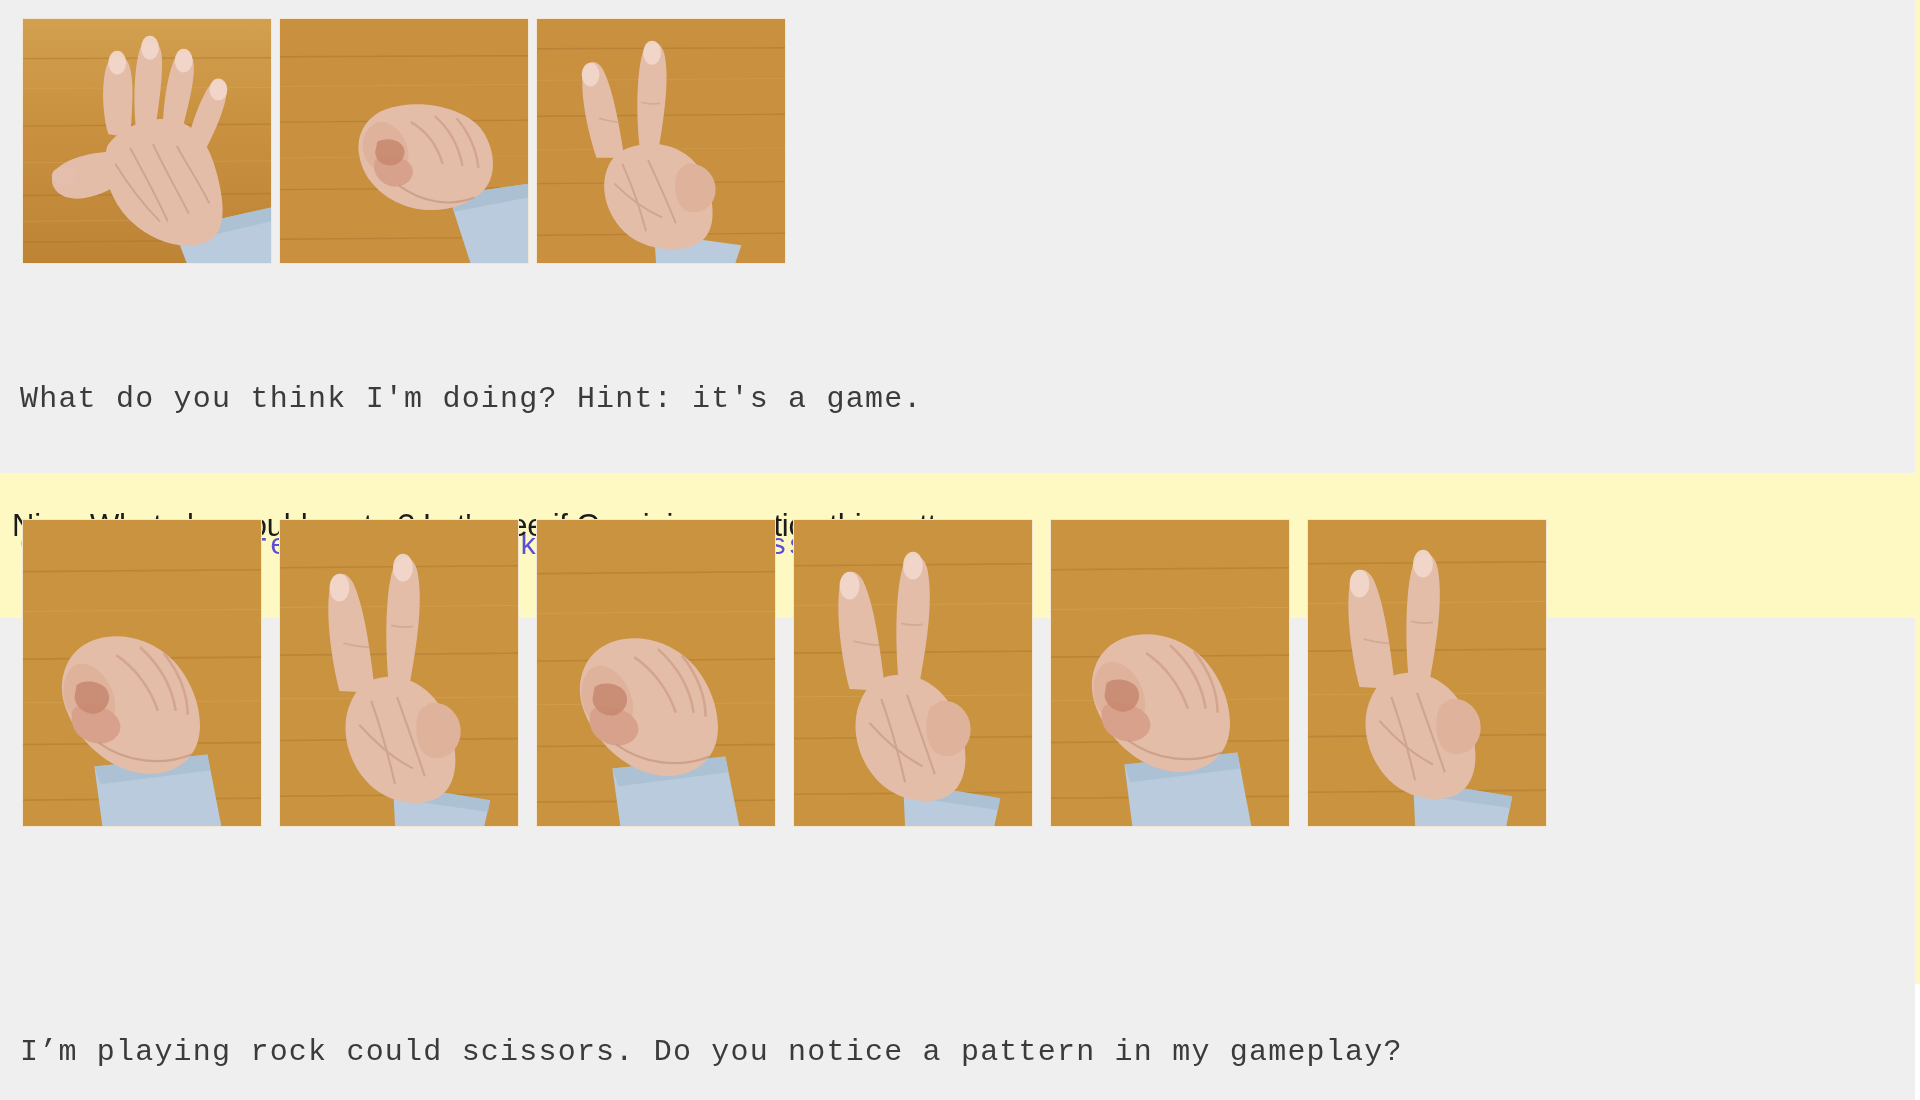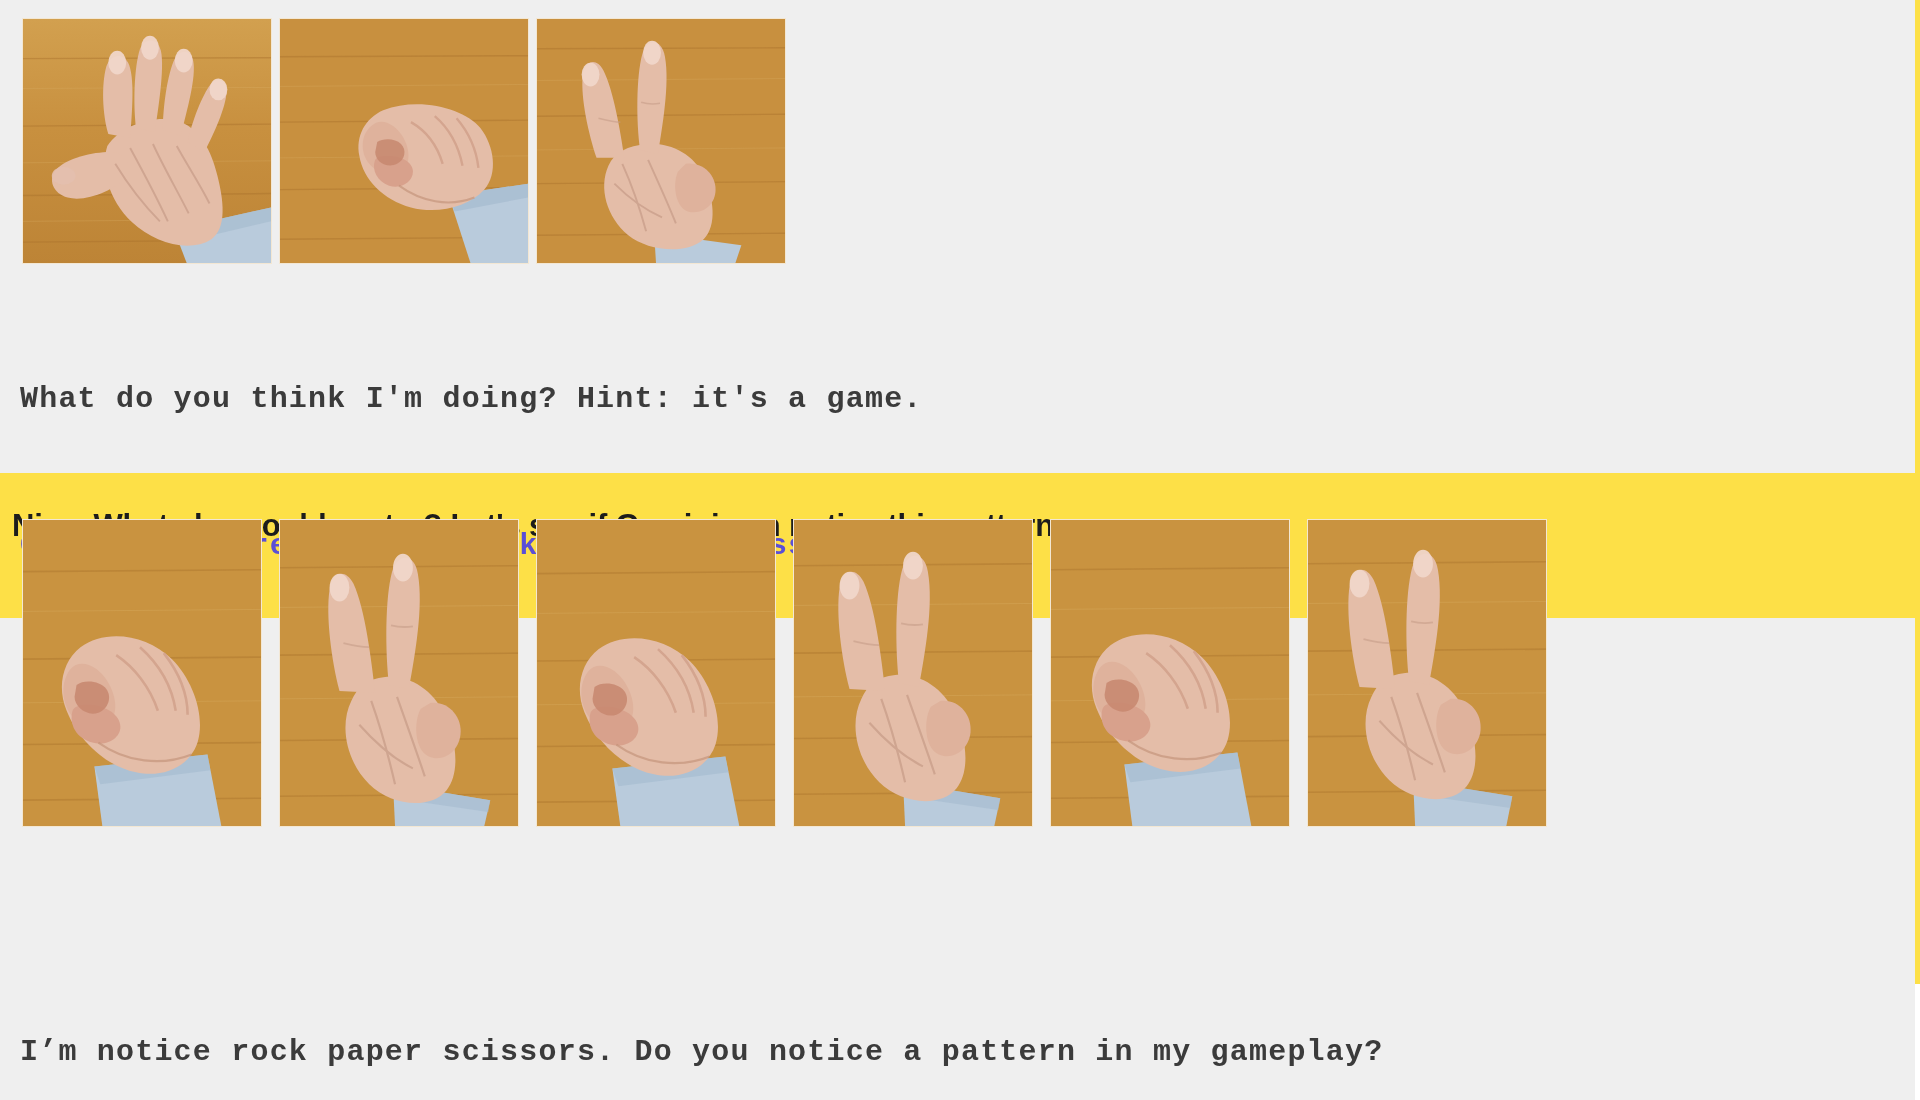--- a/index.html
+++ b/index.html
@@ -10,22 +10,21 @@
     height: 1100px;
     overflow: hidden;
   }
   body {
     font-family: "Liberation Sans", sans-serif;
   }
   .page {
     position: relative;
     width: 1920px;
     height: 984px;
-    background: #fde047;
-    font-weight: bold;
+    background: #fef9c3;
   }
 
   
   .panel {
     position: absolute;
     left: 0;
     width: 1915px;
     background: #efefef;
     box-sizing: border-box;
   }
@@ -394,17 +393,17 @@
           <path d="M110 174 C120 202 130 230 138 254"></path>
           <path d="M72 202 C88 220 106 236 126 246"></path>
         </g>
         <path d="M56 120 C64 122 74 124 82 124" stroke="#c79c88" stroke-width="1.8" fill="none" opacity="0.6"></path>
         <path d="M104 102 C112 104 120 104 126 103" stroke="#c79c88" stroke-width="1.8" fill="none" opacity="0.6"></path>
       </svg>
     </div>
   </div>
 
   <div class="caption-block" id="caption-bottom">
-    <div class="line-user">I’m notice rock paper scissors. Do you notice a pattern in my gameplay?</div>
+    <div class="line-user">I’m playing rock could scissors. Do you notice a pattern in my gameplay?</div>
     
   </div>
 
 </div>
 
 </body></html>

